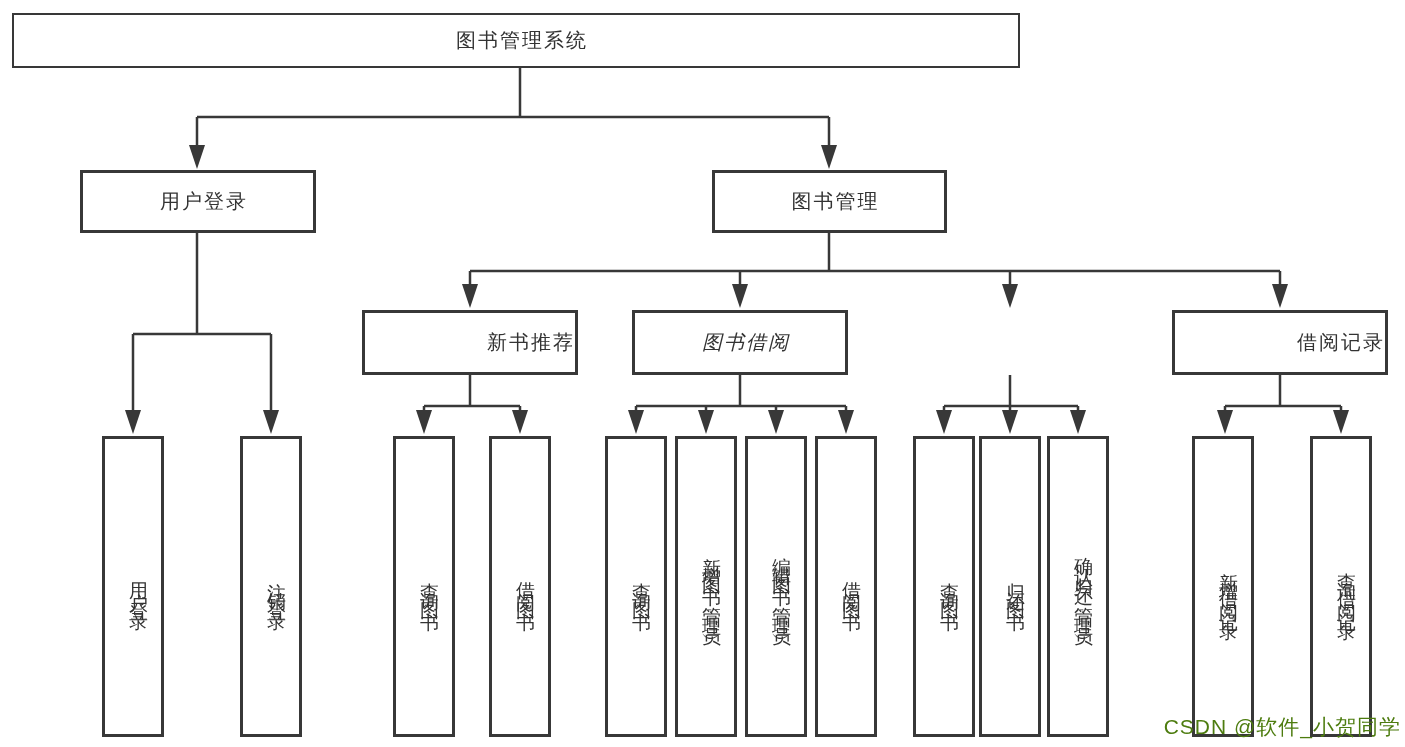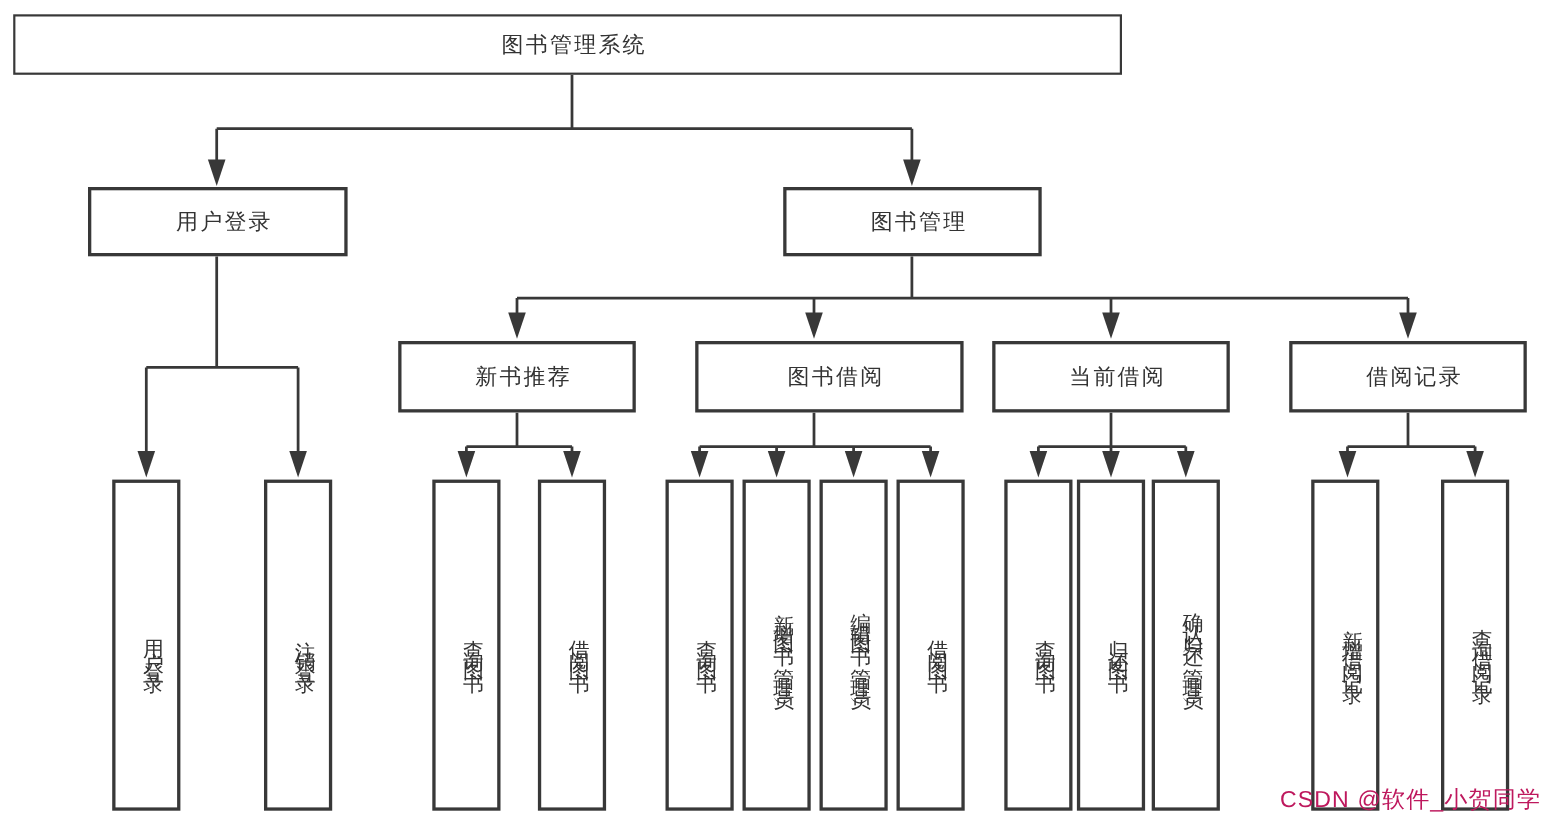--- a/index.html
+++ b/index.html
@@ -43,21 +43,21 @@
     font-size: 19px;
     letter-spacing: 10px;
     line-height: 1;
     white-space: nowrap;
   }
   #watermark {
     position: absolute;
     right: 4px;
     bottom: 6px;
     font-size: 21px;
-    color: #be185d;
+    color: #4d7c0f;
     letter-spacing: 1px;
     z-index: 9;
     white-space: nowrap;
   }
 </style>
 </head>
 <body>
 
 <div id="canvas">
 
@@ -123,30 +123,27 @@
     <span class="h-label">图书管理系统</span>
   </div>
 
   <div class="box" style="left:80px; top:170px; width:236px; height:63px;">
     <span class="h-label">用户登录</span>
   </div>
   <div class="box" style="left:712px; top:170px; width:235px; height:63px;font-family:Liberation Serif, serif;">
     <span class="h-label">图书管理</span>
   </div>
 
-  <div class="box" style="left:362px; top:310px; width:216px; height:65px;">
+  <div class="box" style="left:362px; top:310px; width:216px; height:65px;justify-content:flex-end;">
     <span class="h-label">新书推荐</span>
   </div>
-  <div class="box" style="left:632px; top:310px; width:244px; height:65px;">
+  <div class="box" style="left:632px; top:310px; width:216px; height:65px;font-style:italic;">
     <span class="h-label">图书借阅</span>
   </div>
-  <div class="box" style="left:902px; top:310px; width:216px; height:65px;">
-    <span class="h-label">当前借阅</span>
-  </div>
-  <div class="box" style="left:1172px; top:310px; width:216px; height:65px;">
+  <div class="box" style="left:1172px; top:310px; width:216px; height:65px;justify-content:flex-end;">
     <span class="h-label">借阅记录</span>
   </div>
 
   <div class="box leaf" style="left:102px; top:436px; width:62px; height:301px;">
     <span class="v-label">用户登录</span>
   </div>
   <div class="box leaf" style="left:240px; top:436px; width:62px; height:301px;">
     <span class="v-label">注销登录</span>
   </div>
 

